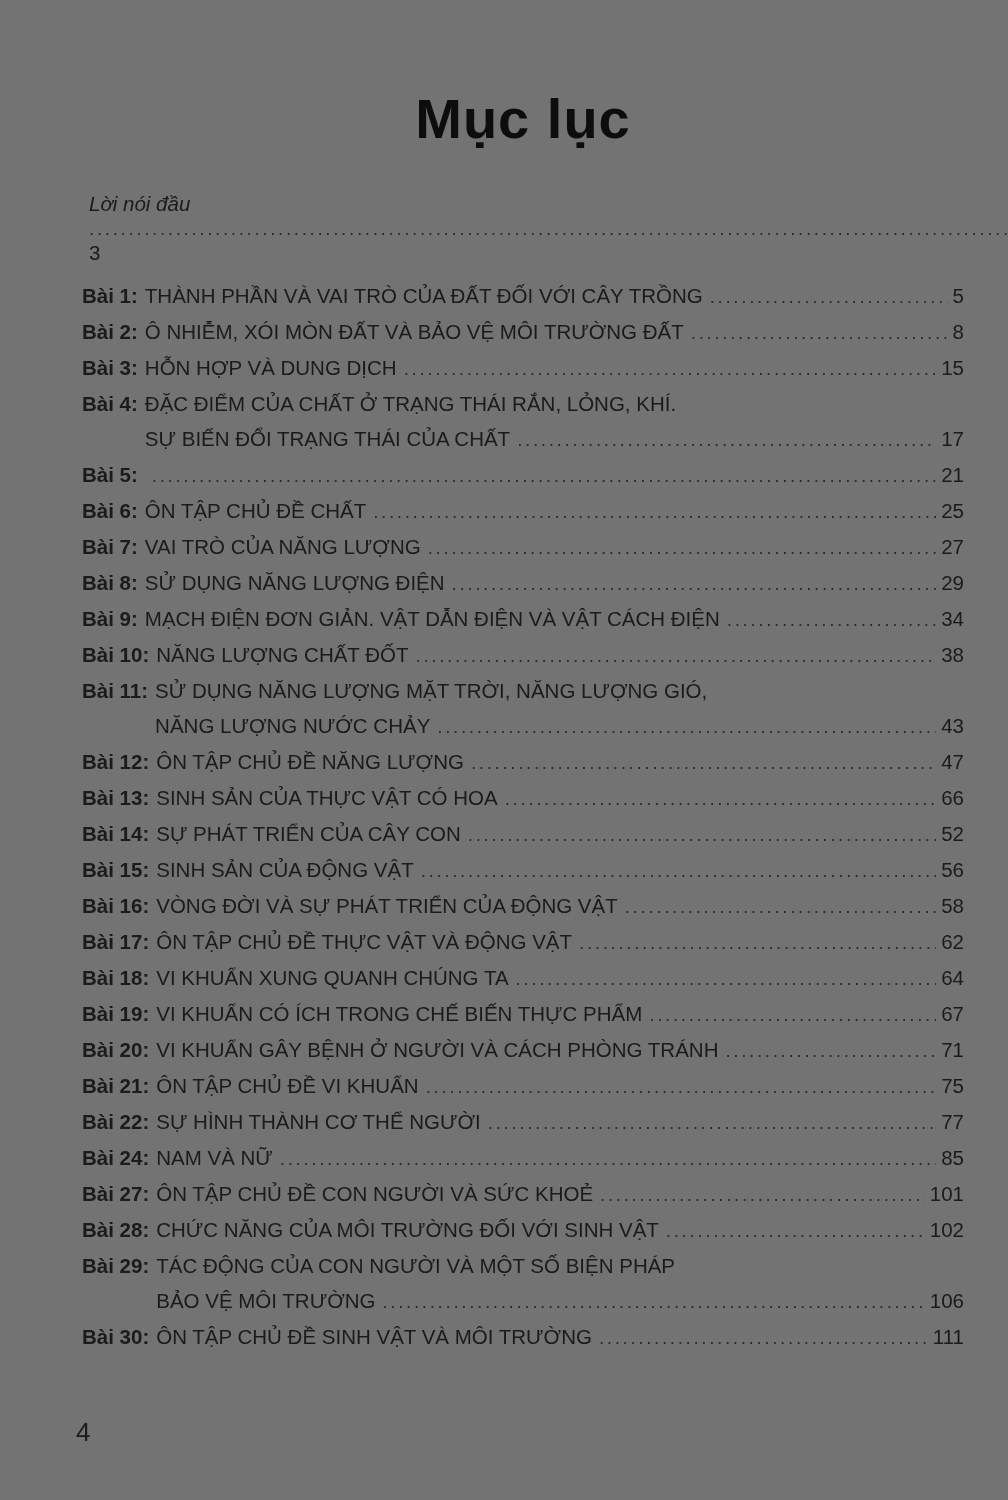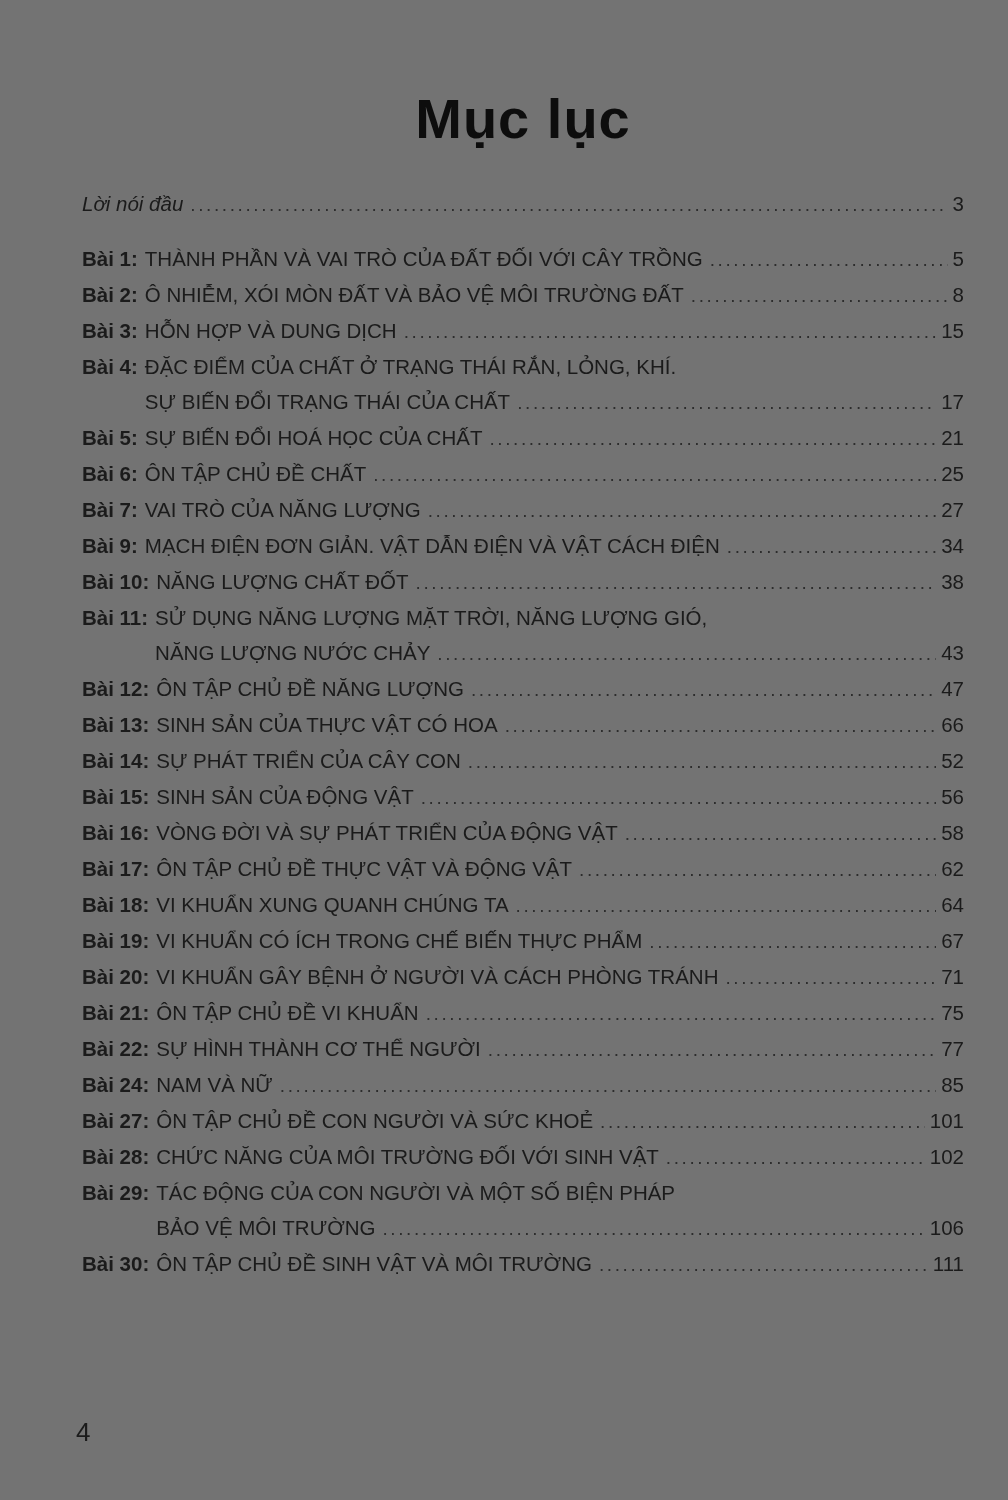--- a/index.html
+++ b/index.html
@@ -33,21 +33,22 @@
   }
   .toc-row {
     display: flex;
     align-items: baseline;
     font-size: 20.5px;
     line-height: 24px;
     margin-bottom: 11px;
     color: #1b1b1b;
   }
   .toc-row.intro {
-    margin-bottom: 30px;
+    margin-bottom: 19px;
+    flex-direction: column;
   }
   .toc-label {
     font-weight: 700;
     white-space: pre;
     padding-right: 7px;
     flex: 0 0 auto;
     text-align: right;
   }
   .toc-label.spacer {
     visibility: hidden;
@@ -121,35 +122,40 @@
         <span class="toc-title">ĐẶC ĐIỂM CỦA CHẤT Ở TRẠNG THÁI RẮN, LỎNG, KHÍ.</span>
       </div>
       <div class="toc-row">
         <span class="toc-label spacer">Bài 4:</span>
         <span class="toc-title">SỰ BIẾN ĐỔI TRẠNG THÁI CỦA CHẤT</span>
         <span class="dot-leader"></span>
         <span class="toc-page-num">17</span>
       </div>
       <div class="toc-row">
         <span class="toc-label">Bài 5:</span>
-        <span class="toc-title">SỰ BIẾN ĐỔI HOÁ HỌC CỦA CHẤT</span>
         <span class="dot-leader"></span>
         <span class="toc-page-num">21</span>
       </div>
       <div class="toc-row">
         <span class="toc-label">Bài 6:</span>
         <span class="toc-title">ÔN TẬP CHỦ ĐỀ CHẤT</span>
         <span class="dot-leader"></span>
         <span class="toc-page-num">25</span>
       </div>
       <div class="toc-row">
         <span class="toc-label">Bài 7:</span>
         <span class="toc-title">VAI TRÒ CỦA NĂNG LƯỢNG</span>
         <span class="dot-leader"></span>
         <span class="toc-page-num">27</span>
+      </div>
+      <div class="toc-row">
+        <span class="toc-label">Bài 8:</span>
+        <span class="toc-title">SỬ DỤNG NĂNG LƯỢNG ĐIỆN</span>
+        <span class="dot-leader"></span>
+        <span class="toc-page-num">29</span>
       </div>
       <div class="toc-row">
         <span class="toc-label">Bài 9:</span>
         <span class="toc-title">MẠCH ĐIỆN ĐƠN GIẢN. VẬT DẪN ĐIỆN VÀ VẬT CÁCH ĐIỆN</span>
         <span class="dot-leader"></span>
         <span class="toc-page-num">34</span>
       </div>
       <div class="toc-row">
         <span class="toc-label">Bài 10:</span>
         <span class="toc-title">NĂNG LƯỢNG CHẤT ĐỐT</span>

